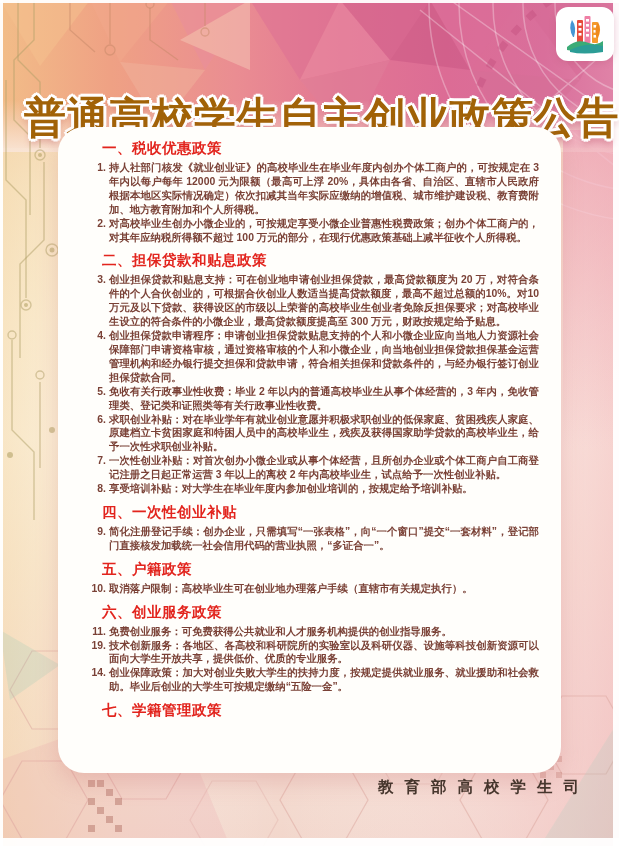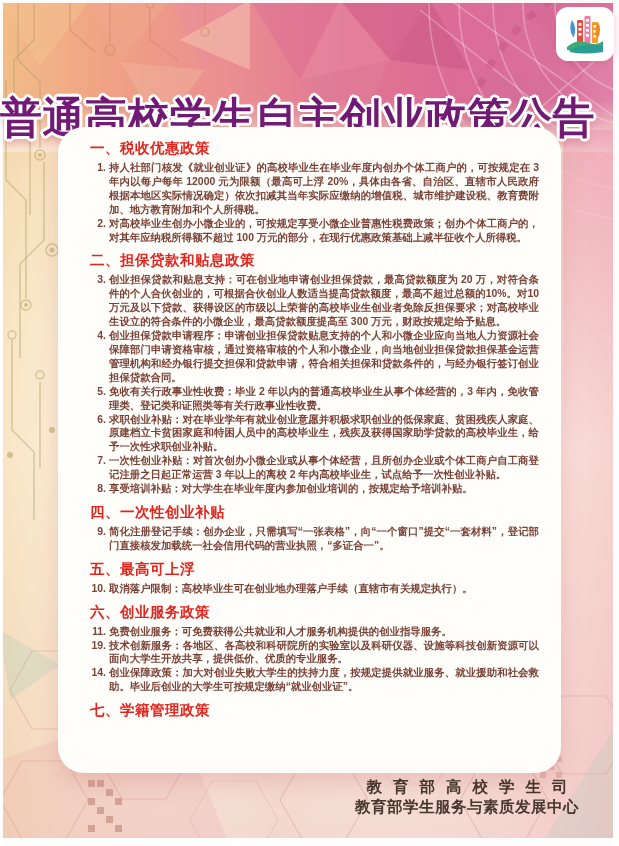--- a/index.html
+++ b/index.html
@@ -4,23 +4,23 @@
 <style>
   html,body { margin:0; padding:0; background:#e9e9e9; }
   .page {
     position:relative; width:619px; height:846px; overflow:hidden;
     background:#fdf6e8;
     font-family:"Liberation Sans","DejaVu Sans",sans-serif;
   }
   .bg-svg { position:absolute; left:0; top:0; width:619px; height:846px; }
 
   .poster-title {
-    position:absolute; top:62px; left:0; width:100%; text-align:left;
+    position:absolute; top:62px; left:0; width:100%; text-align:right;
     font-size:42px; font-weight:bold; white-space:nowrap; letter-spacing:0.5px;
-    color:#701a75;
+    color:#a16207;
     text-shadow:
       -2px -2px 0 #fff, 2px -2px 0 #fff, -2px 2px 0 #fff, 2px 2px 0 #fff,
       -3px 0 0 #fff, 3px 0 0 #fff, 0 -3px 0 #fff, 0 3px 0 #fff,
       0 5px 7px rgba(165,40,60,.4);
   }
 
   .logo-box {
     position:absolute; top:7px; right:5px; width:58px; height:54px;
     background:#ffffff; border-radius:12px;
     display:flex; align-items:center; justify-content:center;
@@ -29,32 +29,32 @@
 
   .card {
     position:absolute; left:58px; top:127px; width:503px; height:646px;
     background:#fffefb; border-radius:26px;
     padding:10px 22px 0 28px; box-sizing:border-box;
     box-shadow:0 10px 22px rgba(205,120,120,.28);
     overflow:hidden;
   }
   .sec-head {
     font-size:14.5px; font-weight:bold; color:#e2241d;
-    margin:7px 4px 3px; letter-spacing:.5px;
+    margin:7px 16px 3px; letter-spacing:.5px;
   }
   .policy-section.first .sec-head { margin-top:2px; }
   .item {
     display:flex; font-size:10.4px; line-height:13.9px;
     color:#7a4136; font-weight:600;
   }
   .item .num { flex:0 0 20px; text-align:right; padding-right:3px; }
   .item .txt { flex:1; text-align:justify; }
 
   .footer {
-    position:absolute; right:40px; top:777px; text-align:center;
+    position:absolute; right:40px; top:777px; 
     color:#46362d; font-weight:bold; font-size:15.5px; line-height:20px;
   }
   .footer .l1 { letter-spacing:11px; margin-right:-11px; }
   .footer .l2 { letter-spacing:0.5px; }
 </style>
 </head>
 <body>
 
 <div class="page">
 
@@ -286,48 +286,47 @@
 
     <section class="policy-section">
       <h2 class="sec-head">四、一次性创业补贴</h2>
       <div class="item">
         <span class="num">9.</span>
         <span class="txt">简化注册登记手续：创办企业，只需填写“一张表格”，向“一个窗口”提交“一套材料”，登记部门直接核发加载统一社会信用代码的营业执照，“多证合一”。</span>
       </div>
     </section>
 
     <section class="policy-section">
-      <h2 class="sec-head">五、最高可上浮</h2>
+      <h2 class="sec-head">五、户籍政策</h2>
       <div class="item">
         <span class="num">10.</span>
         <span class="txt">取消落户限制：高校毕业生可在创业地办理落户手续（直辖市有关规定执行）。</span>
       </div>
     </section>
 
     <section class="policy-section">
       <h2 class="sec-head">六、创业服务政策</h2>
       <div class="item">
         <span class="num">11.</span>
         <span class="txt">免费创业服务：可免费获得公共就业和人才服务机构提供的创业指导服务。</span>
       </div>
       <div class="item">
         <span class="num">19.</span>
         <span class="txt">技术创新服务：各地区、各高校和科研院所的实验室以及科研仪器、设施等科技创新资源可以面向大学生开放共享，提供低价、优质的专业服务。</span>
       </div>
       <div class="item">
         <span class="num">14.</span>
-        <span class="txt">创业保障政策：加大对创业失败大学生的扶持力度，按规定提供就业服务、就业援助和社会救助。毕业后创业的大学生可按规定缴纳“就业创业证”。</span>
+        <span class="txt">创业保障政策：加大对创业失败大学生的扶持力度，按规定提供就业服务、就业援助和社会救助。毕业后创业的大学生可按规定缴纳“五险一金”。</span>
       </div>
     </section>
 
     <section class="policy-section">
       <h2 class="sec-head">七、学籍管理政策</h2>
 
     </section>
 
   </div>
 
   <div class="footer">
     <div class="l1">教育部高校学生司</div>
-    <div class="l2">教育部学生服务与素质发展中心</div>
   </div>
 
 </div>
 
 </body></html>

